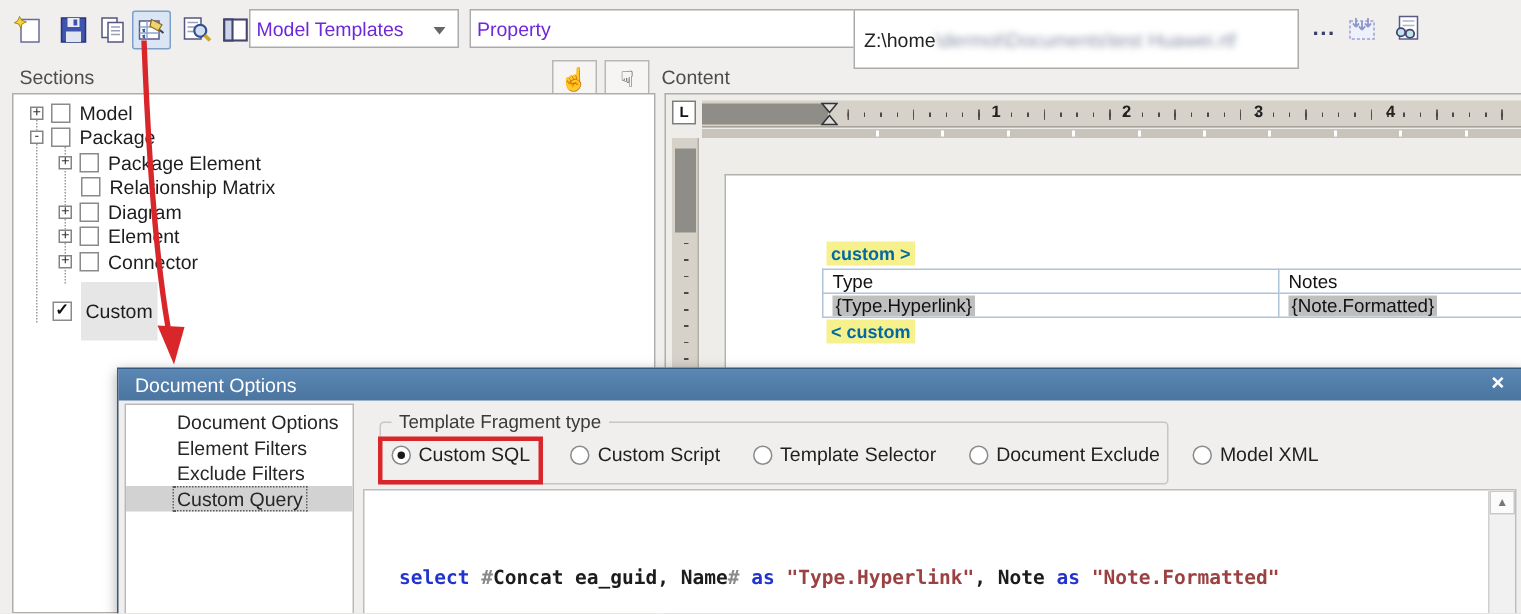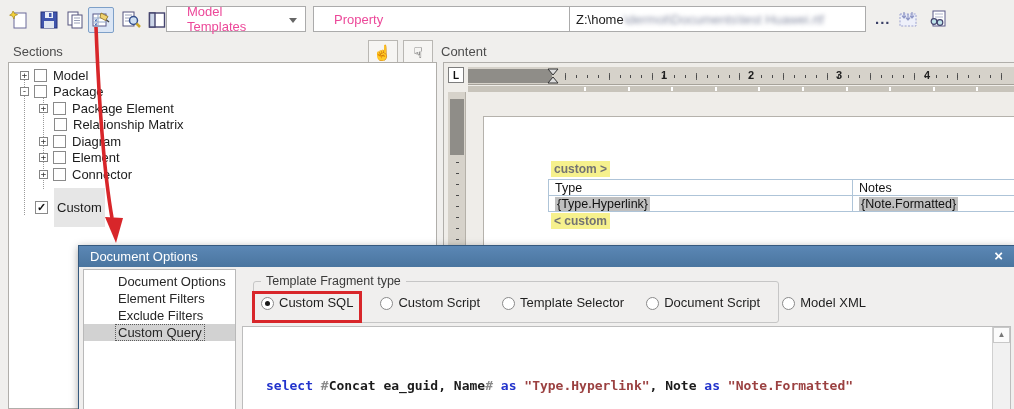--- a/index.html
+++ b/index.html
@@ -6,24 +6,24 @@
   html,body { background:#e8e8e8; }
   body { font-family:"Liberation Sans", sans-serif; }
   .screen { position:relative; width:1014px; height:409px; background:#f0efed; overflow:hidden; }
   .abs { position:absolute; }
 
   
   .tbtn { position:absolute; top:7px; width:26px; height:26px; border:1px solid transparent;
           display:flex; align-items:center; justify-content:center; border-radius:2px; }
   .tbtn.active { background:#dbe6f5; border-color:#7ea0c8; }
   .combo { position:absolute; top:6px; height:26px; background:#fff; border:1px solid #ababab;
-           display:flex; align-items:center; padding:0 20px; font-size:13px; color:#ec4899; }
+           display:flex; align-items:center; padding:0 4px; font-size:13px; color:#6d28d9; }
   .combo .arrow { position:absolute; right:8px; top:11px; width:0; height:0;
                   border-left:4px solid transparent; border-right:4px solid transparent; border-top:5px solid #666; }
-  .pathfield { position:absolute; top:6px; height:26px; background:#fff; border:1px solid #ababab;
+  .pathfield { position:absolute; top:6px; height:40px; background:#fff; border:1px solid #ababab;
                display:flex; align-items:center; padding:0 6px; font-size:13px; color:#222; overflow:hidden; white-space:nowrap; }
   .blurred { filter:blur(2px); color:#8d93a8; }
   .dots { position:absolute; top:10px; font-size:15px; font-weight:bold; color:#3a3f66; letter-spacing:1px; cursor:pointer; }
 
   
   .panel-label { position:absolute; font-size:13px; color:#4c4c4c; }
   .treebox { position:absolute; left:8px; top:62px; width:429px; bottom:0; background:#fff; border:1px solid #b0aeaa; }
   .trow { position:absolute; height:16px; display:flex; align-items:center; font-size:13px; color:#1d1d1d; white-space:nowrap; }
   .expander { width:9px; height:9px; border:1px solid #848484; background:#fff; font-size:9px; line-height:7px;
               text-align:center; color:#333; margin-right:5px; flex:none; font-family:"DejaVu Sans Mono",monospace; }
@@ -46,21 +46,21 @@
   .rnum { position:absolute; top:2px; font-size:11px; font-weight:bold; color:#222; }
   .substrip { position:absolute; left:24px; right:0; top:23px; height:6px; background:#c8c4bb;
               }
   .substrip .wt { position:absolute; left:116px; right:0; top:1px; height:4px;
               background:repeating-linear-gradient(to right,#fff 0 2px,transparent 2px 43.6px); }
   .vruler { position:absolute; left:4px; top:29px; width:18px; bottom:0; background:#d6d2ca; border-right:1px solid #b4b0a8; }
   .vruler .dark { position:absolute; left:2px; top:7px; width:14px; height:56px; background:#8f8d88; }
   .vticks { position:absolute; left:8px; width:3px; top:70px; bottom:0;
             background:repeating-linear-gradient(to bottom,#4a4a4a 0 1px,transparent 1px 11px); }
   .page { position:absolute; left:39px; top:53px; right:0; bottom:0; background:#fff; border:1px solid #b5b2ac; border-right:none; border-bottom:none; }
-  .tag { position:absolute; font-size:12px; font-weight:bold; color:#737373; background:#f6f18d; padding:1px 3px; white-space:nowrap; }
+  .tag { position:absolute; font-size:12px; font-weight:bold; color:#0369a1; background:#f6f18d; padding:1px 3px; white-space:nowrap; }
   .doc-table { position:absolute; left:106px; top:117px; width:600px; border-collapse:collapse; table-layout:fixed; }
   .doc-table td { border:1px solid #aec4d8; height:16px; font-size:12.5px; color:#111; padding:0 0 0 6px; white-space:nowrap; overflow:hidden; }
   .field { background:#bfbfbf; padding:0 2px; }
 
   
   .dialog { position:absolute; left:78px; top:245px; right:-2px; bottom:-2px; background:#f0efee;
             border:1px solid #35597e; box-shadow:0 2px 8px rgba(0,0,0,.35); }
   .titlebar { position:absolute; left:0; right:0; top:0; height:21px;
               background:linear-gradient(180deg,#5b87b5 0%,#4a759f 100%); display:flex; align-items:center; }
   .titlebar .t { color:#fff; font-size:13px; margin-left:11px; }
@@ -311,21 +311,21 @@
       <span class="radio" style="margin-right:22px;">
         <span class="rcirc"></span>
         <span>Custom Script</span>
       </span>
       <span class="radio" style="margin-right:22px;">
         <span class="rcirc"></span>
         <span>Template Selector</span>
       </span>
       <span class="radio" style="margin-right:22px;">
         <span class="rcirc"></span>
-        <span>Document Script</span>
+        <span>Document Exclude</span>
       </span>
       <span class="radio">
         <span class="rcirc"></span>
         <span>Model XML</span>
       </span>
     </div>
 
     <div class="redbox"></div>
 
     <div class="codebox">

